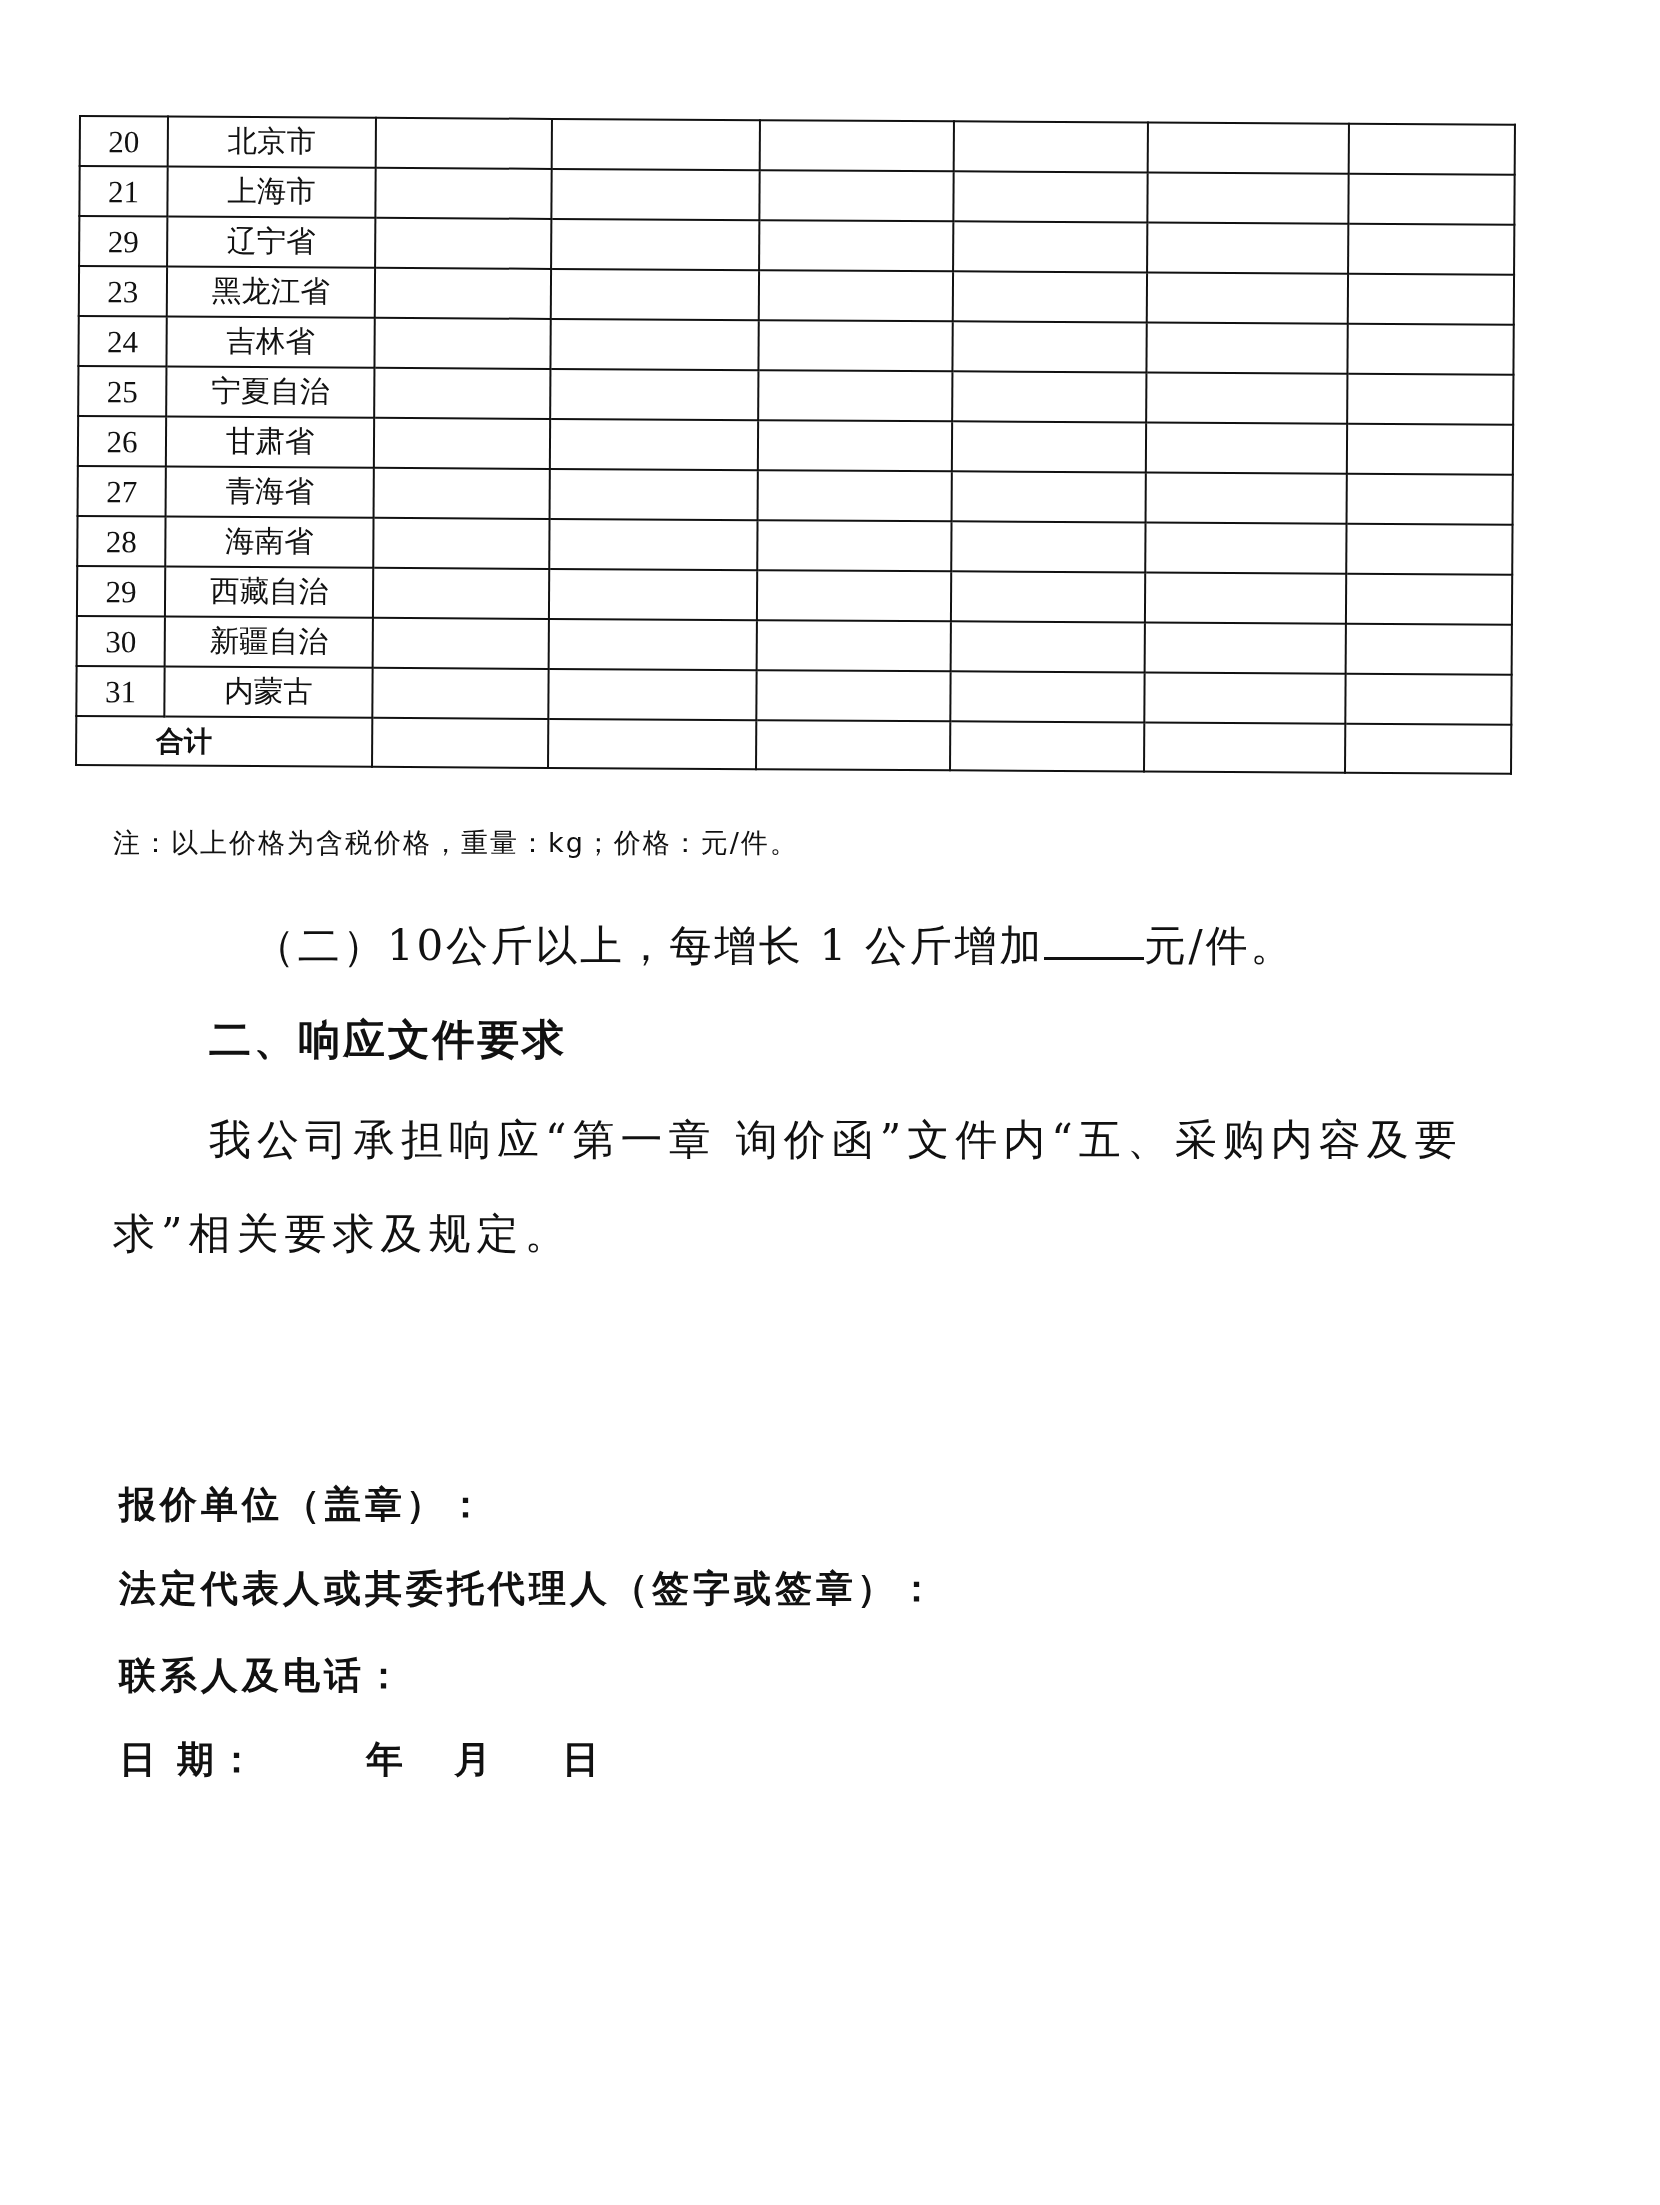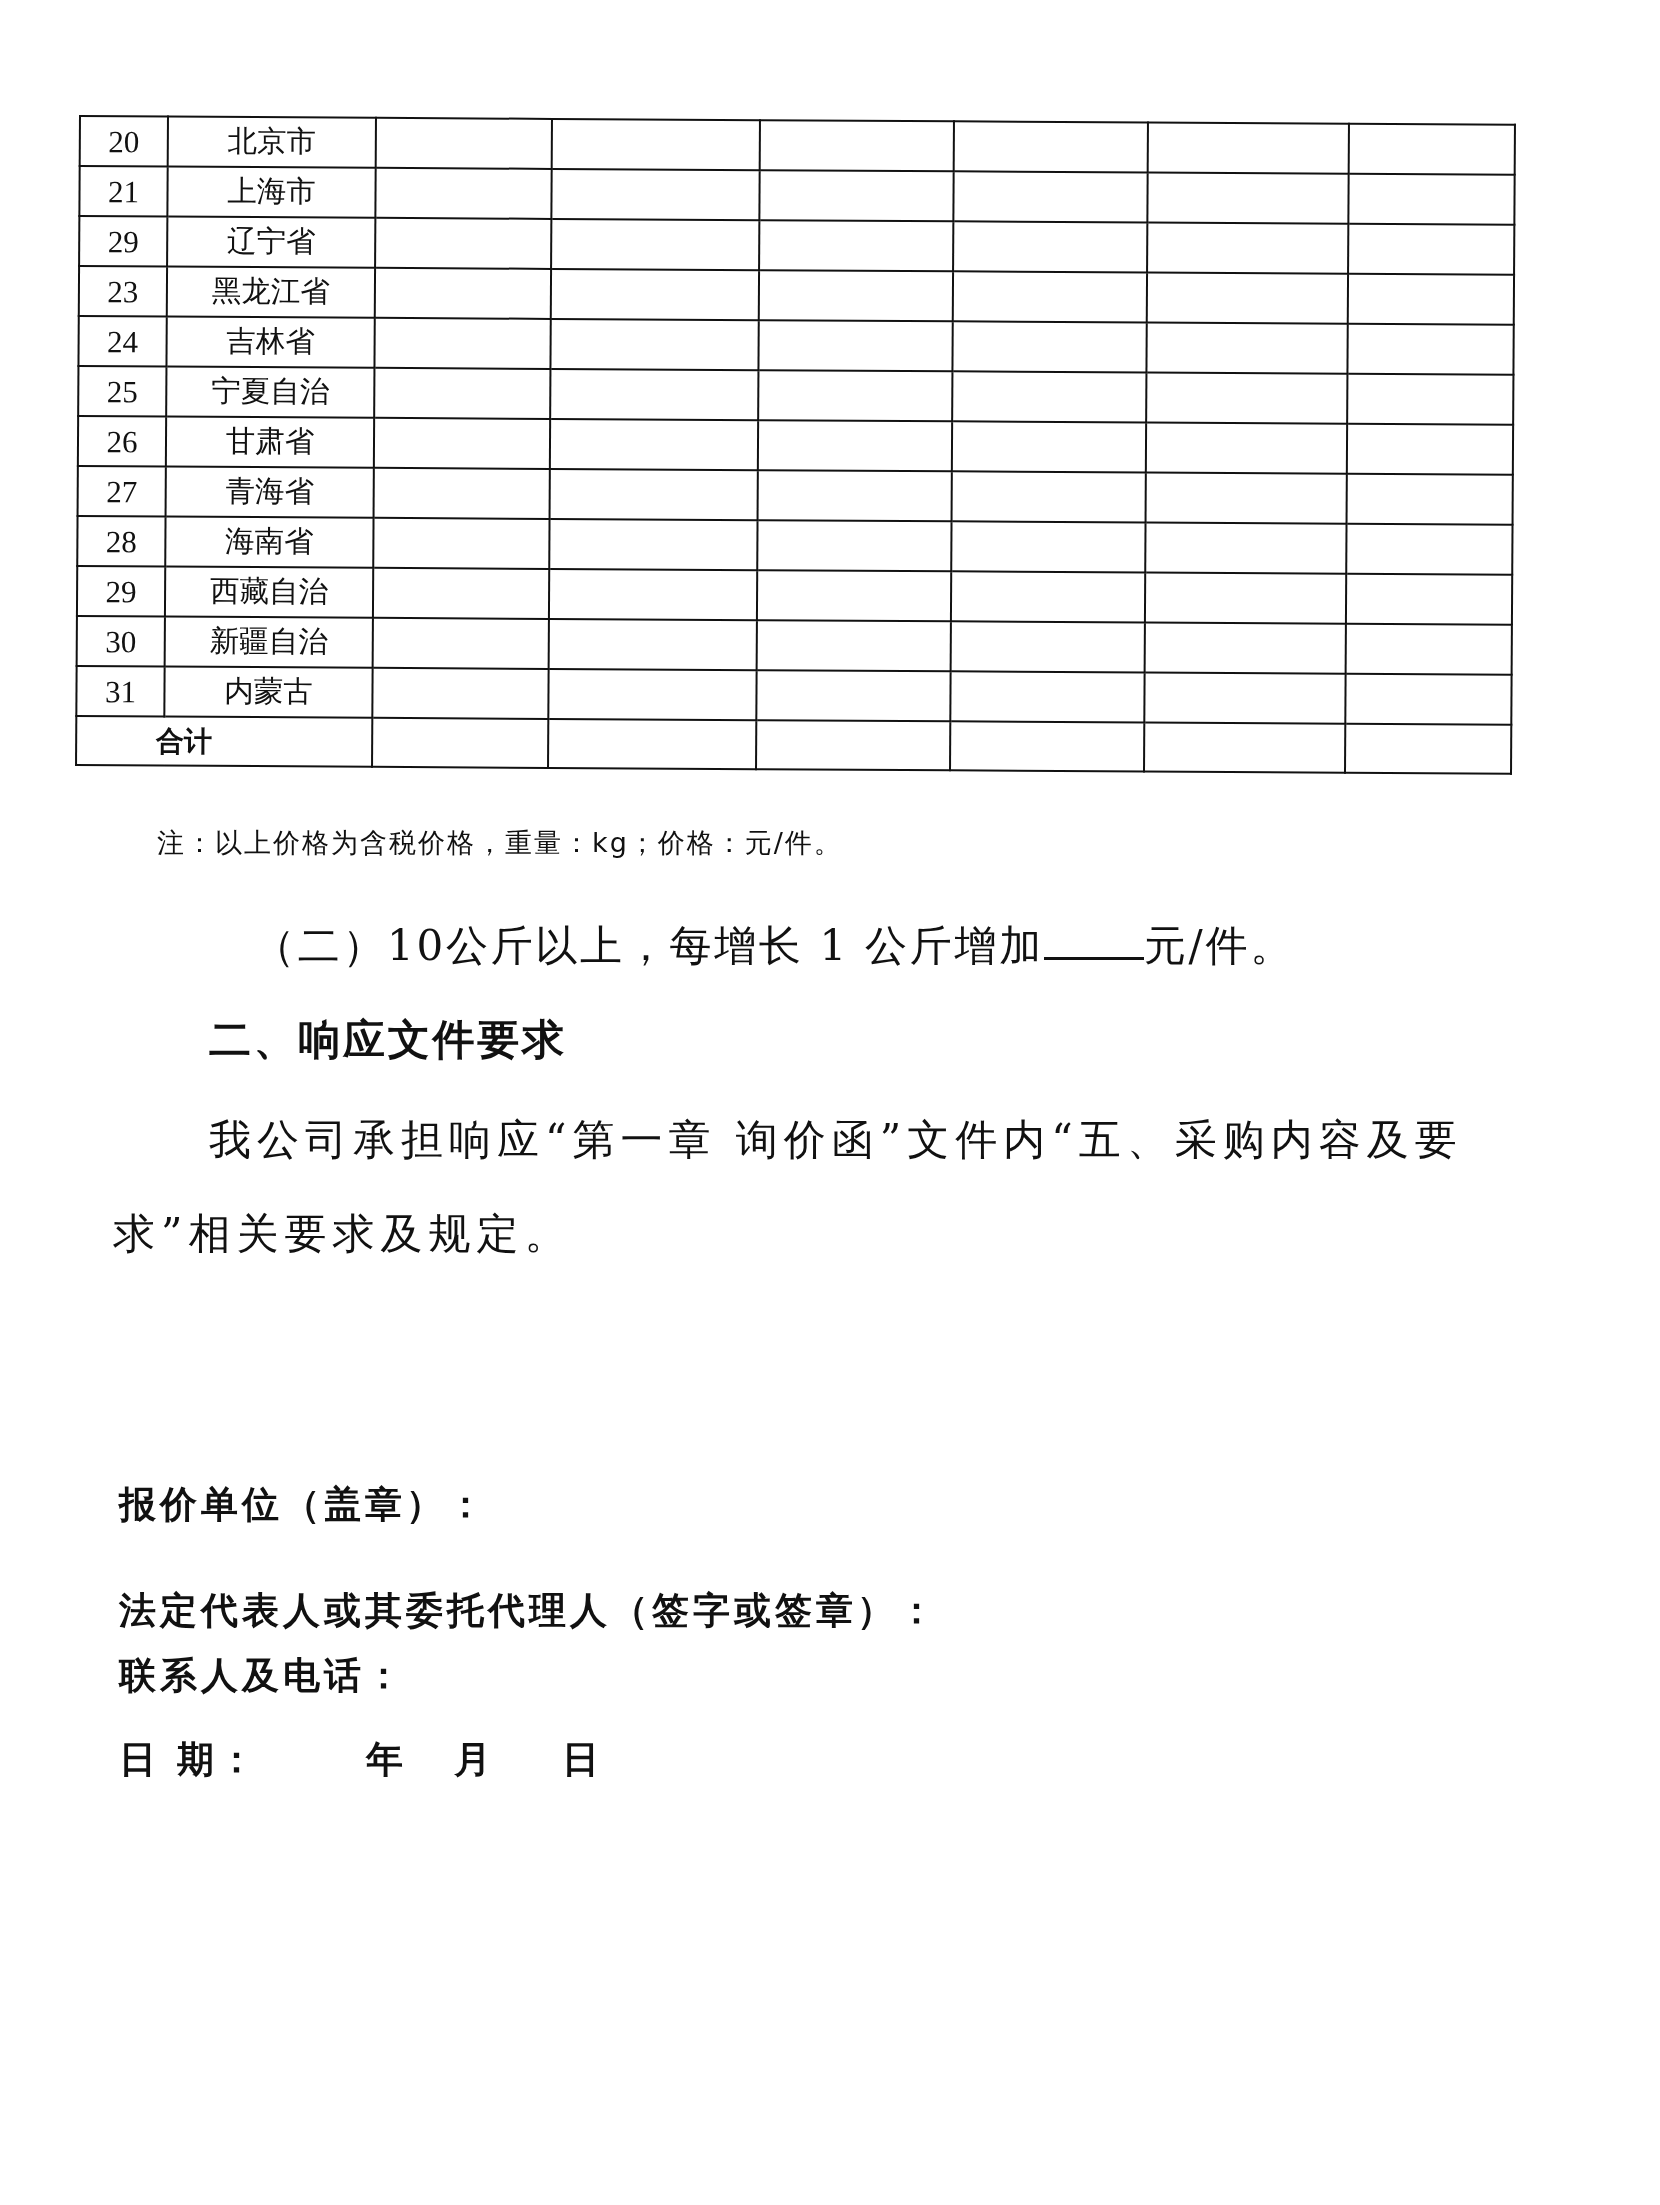--- a/index.html
+++ b/index.html
@@ -37,21 +37,21 @@
   .price-table tr.total td { height: 47px; }
   .price-table td.total-label {
     font-family: "DejaVu Sans", "Liberation Sans", sans-serif;
     font-weight: bold; font-size: 28px;
     text-align: center; padding-right: 80px;
   }
 
   .note {
     position: absolute; left: 113px; top: 825px;
     font-family: "DejaVu Sans", "Liberation Sans", sans-serif;
-    font-size: 27px; letter-spacing: 2px; margin-left: 44px;
+    font-size: 27px; letter-spacing: 2px;
   }
   .para {
     position: absolute;
     font-family: "DejaVu Serif", "Liberation Serif", serif;
     font-size: 42px; letter-spacing: 2.7px;
     white-space: nowrap;
   }
   .p-sub { left: 209px; top: 918px; margin-left: 44px; }
   .blank { display: inline-block; width: 100px; border-bottom: 3.3px solid #111; height: 38px; vertical-align: baseline; }
   .heading2 {
@@ -62,21 +62,21 @@
   .p-body1 { left: 209px; top: 1112px; letter-spacing: 6px; }
   .p-body2 { left: 113px; top: 1206px; letter-spacing: 6px; }
 
   .sign {
     position: absolute; left: 119px;
     font-family: "DejaVu Sans", "Liberation Sans", sans-serif;
     font-weight: bold; font-size: 37px; letter-spacing: 4px;
     white-space: nowrap;
   }
   .s1 { top: 1480px; }
-  .s2 { top: 1564px; margin-top: 22px; }
+  .s2 { top: 1564px; }
   .s3 { top: 1651px; }
   .s4 { top: 1735px; text-align: center; }
   .date-gap1 { display: inline-block; width: 107px; }
   .date-gap2 { display: inline-block; width: 47px; }
   .date-gap3 { display: inline-block; width: 67px; }
 </style>
 </head>
 <body>
 
 <div class="page">

